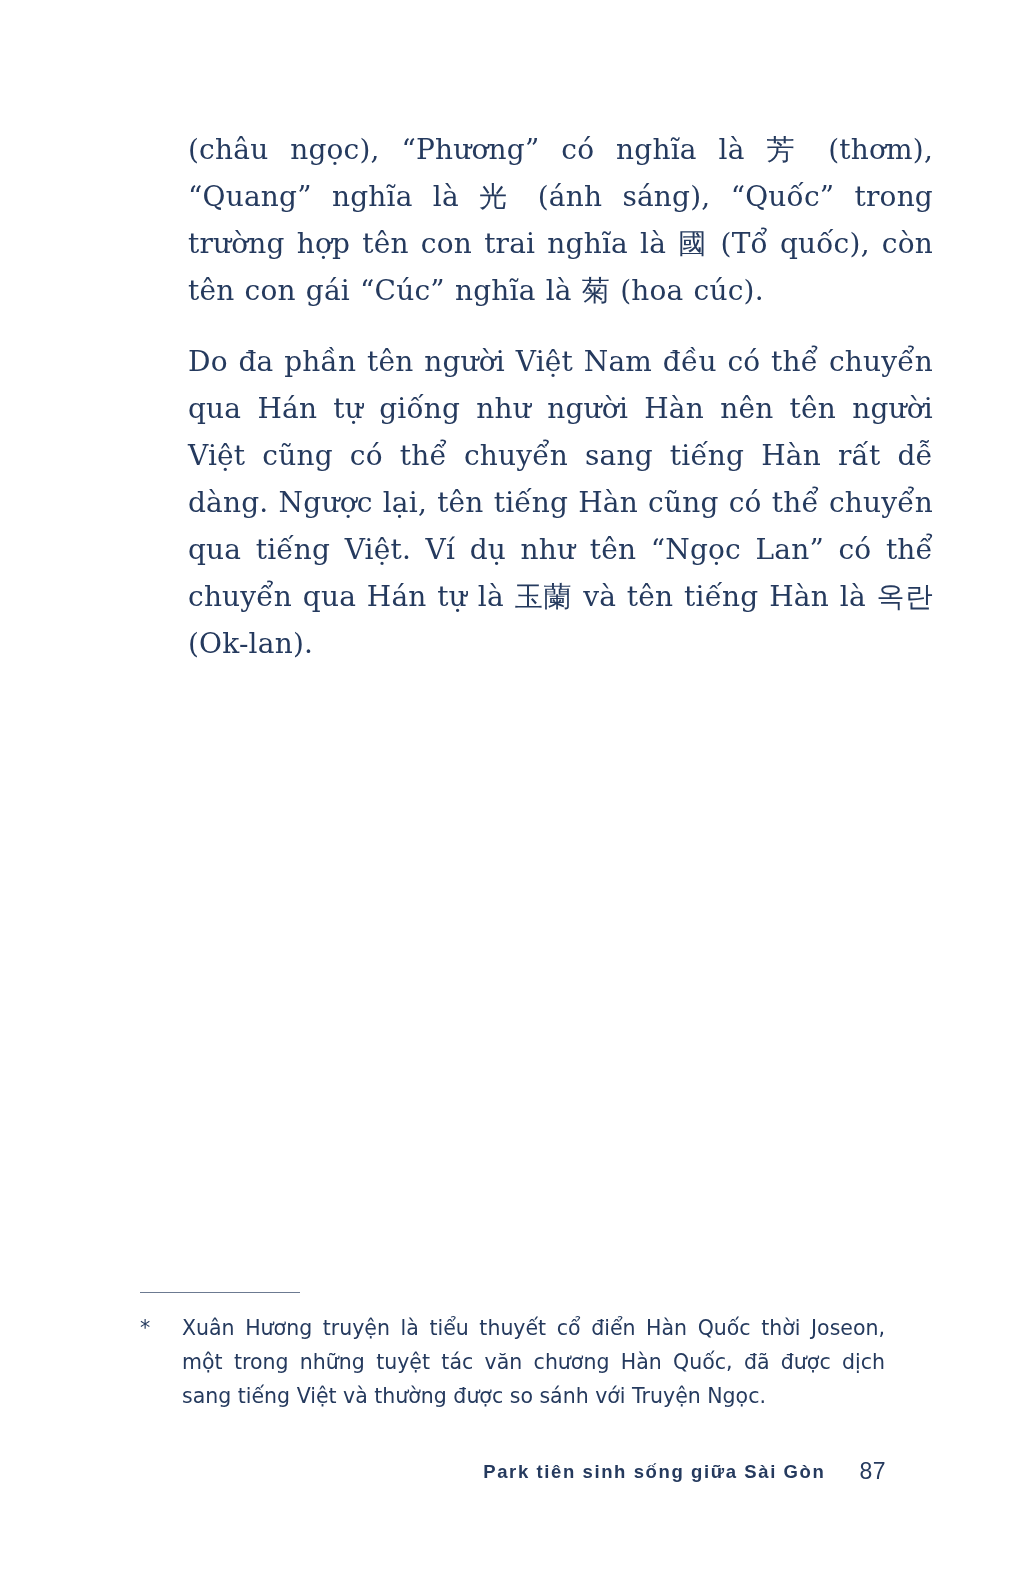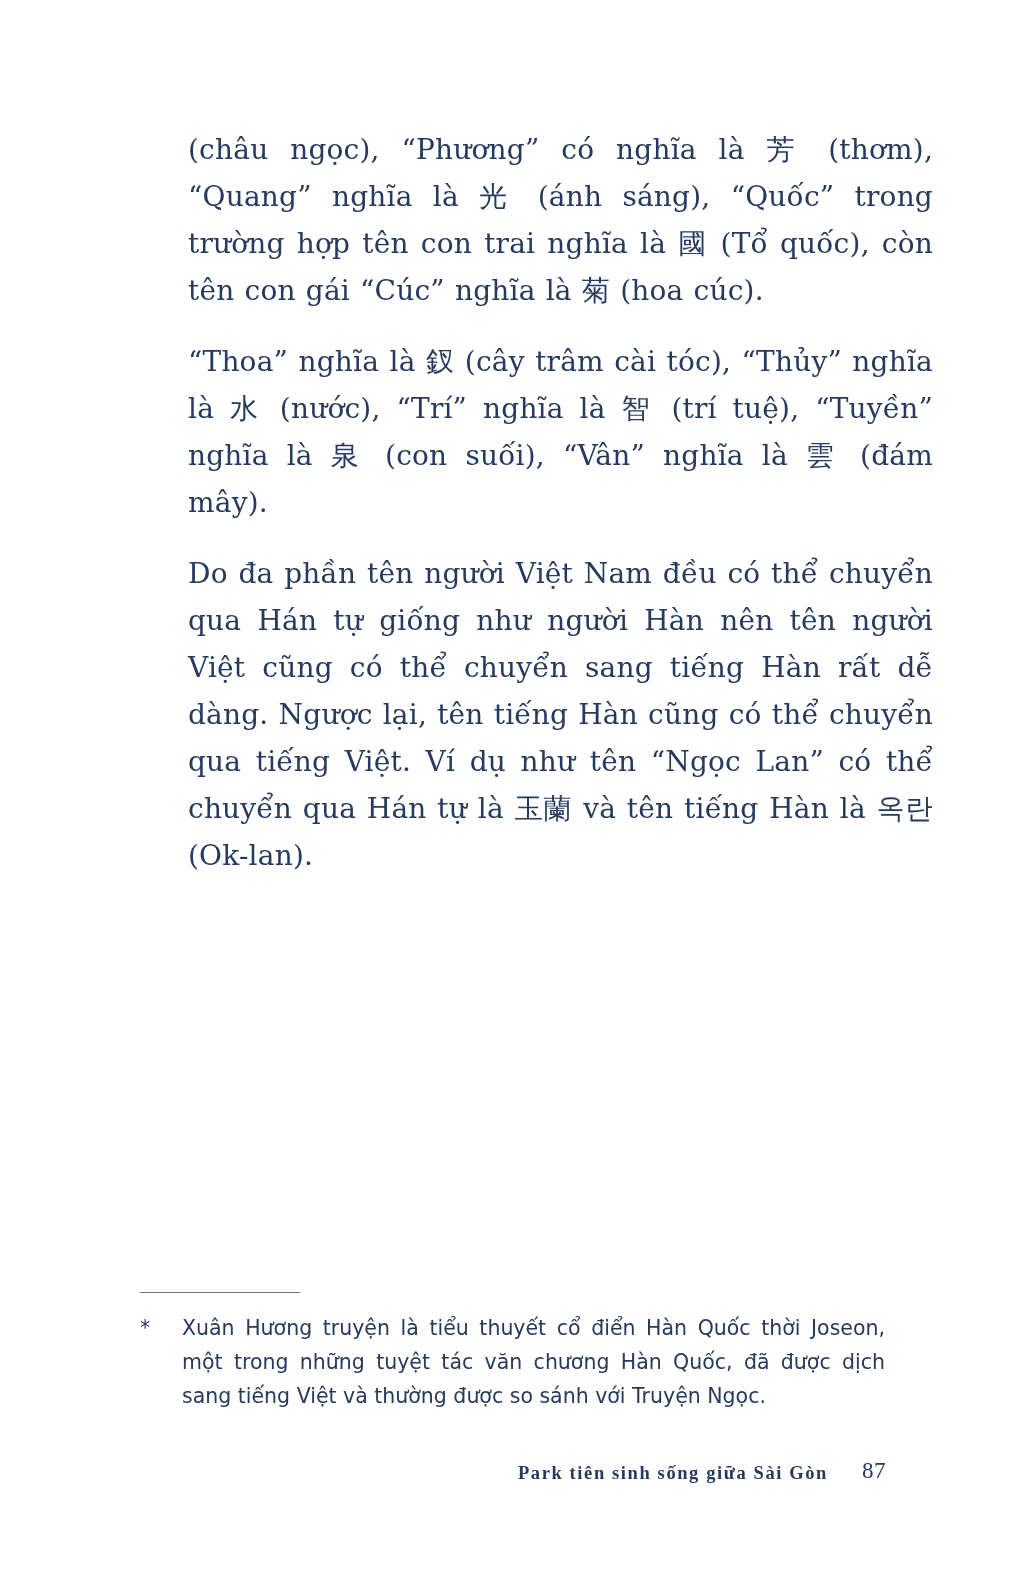--- a/index.html
+++ b/index.html
@@ -66,22 +66,22 @@
     flex: 1;
     text-align: justify;
   }
   .footnote-text .it {
   }
   .page-footer {
     position: absolute;
     right: 138px;
     top: 1458px;
     display: flex;
-    align-items: flex-end;
-    font-family: Liberation Serif, serif;
+    align-items: center;
+    font-family: Liberation Sans, sans-serif;
     color: #253a5e;
     white-space: nowrap;
   }
   .running-title {
     font-size: 18.5px;
     font-weight: bold;
     letter-spacing: 1.6px;
   }
   .page-number {
     font-size: 23px;
@@ -92,23 +92,20 @@
 </head>
 <body>
 
 <div class="page">
 
   <div class="body-text">
     <p class="para">
       <span>(châu ngọc), “Phương” có nghĩa là 芳 (thơm), “Quang” nghĩa là 光 (ánh sáng), “Quốc” trong trường hợp tên con trai nghĩa là 國 (Tổ quốc), còn tên con gái “Cúc” nghĩa là 菊 (hoa cúc).</span>
     </p>
     <p class="para">
-      <span>“Thoa” nghĩa là 釵 (cây trâm cài tóc), “Thủy” nghĩa là 水 (nước), “Trí” nghĩa là 智 (trí tuệ), “Tuyền” nghĩa là 泉 (con suối), “Vân” nghĩa là 雲 (đám mây).</span>
-    </p>
-    <p class="para">
       <span>Do đa phần tên người Việt Nam đều có thể chuyển qua Hán tự giống như người Hàn nên tên người Việt cũng có thể chuyển sang tiếng Hàn rất dễ dàng. Ngược lại, tên tiếng Hàn cũng có thể chuyển qua tiếng Việt. Ví dụ như tên “Ngọc Lan” có thể chuyển qua Hán tự là 玉蘭 và tên tiếng Hàn là 옥란 (Ok-lan).</span>
     </p>
   </div>
 
   <div class="footnote-block">
     <div class="footnote-rule"></div>
     <div class="footnote-row">
       <div class="footnote-marker">*</div>
       <div class="footnote-text">
         <span class="it">Xuân Hương truyện</span><span> là tiểu thuyết cổ điển Hàn Quốc thời Joseon, một trong những tuyệt tác văn chương Hàn Quốc, đã được dịch sang tiếng Việt và thường được so sánh với </span><span class="it">Truyện Ngọc.</span>

